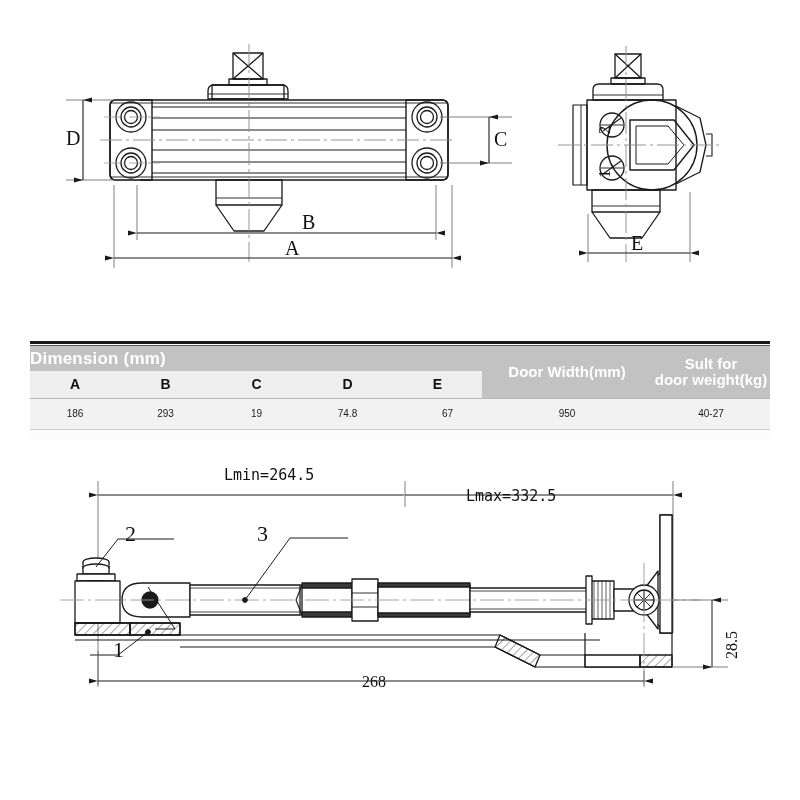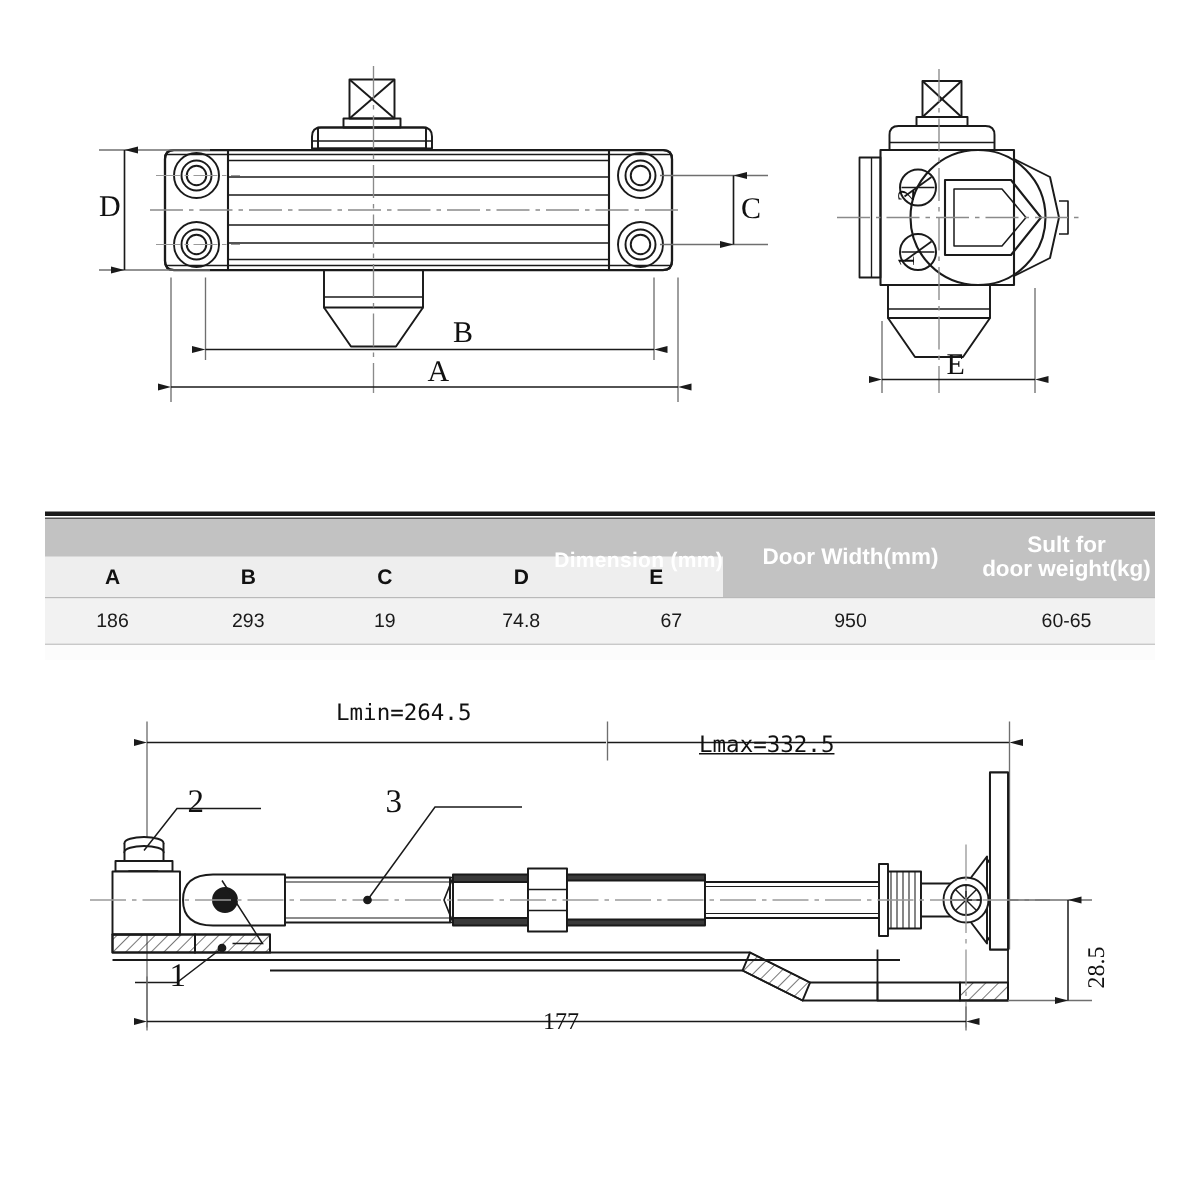--- a/index.html
+++ b/index.html
@@ -60,27 +60,27 @@
   }
   .hdr-light {
     position: absolute;
     left: 0; top: 30px;
     width: 452px;
     height: 27px;
     background: #eeeeee;
   }
   .dim-group-label {
     position: absolute;
-    left: 0; top: 20px;
+    left: 0; top: 5px;
     width: 452px;
     height: 25px;
     line-height: 25px;
-    text-align: right;
+    text-align: left;
     color: #ffffff;
-    font-size: 14px;
+    font-size: 17px;
     font-weight: bold;
     letter-spacing: 0.2px;
   }
   .col-letter {
     position: absolute;
     top: 30px;
     height: 27px;
     line-height: 27px;
     text-align: center;
     color: #111111;
@@ -114,21 +114,21 @@
     width: 740px;
     height: 30px;
     background: #f2f2f2;
   }
   .data-cell {
     position: absolute;
     top: 58px;
     height: 30px;
     line-height: 30px;
     text-align: center;
-    font-size: 13px;
+    font-size: 10px;
     color: #1a1a1a;
   }
   .row-bottom {
     position: absolute;
     left: 0; top: 88px;
     width: 740px;
     height: 1px;
     background: #c9c9c9;
   }
   .tbl-underwhite {
@@ -361,21 +361,21 @@
 
     <div class="row-sep"></div>
     <div class="data-row"></div>
 
     <div class="data-cell" style="left:0px;   width:90px;">186</div>
     <div class="data-cell" style="left:90px;  width:91px;">293</div>
     <div class="data-cell" style="left:181px; width:91px;">19</div>
     <div class="data-cell" style="left:272px; width:91px;">74.8</div>
     <div class="data-cell" style="left:373px; width:89px;">67</div>
     <div class="data-cell" style="left:452px; width:170px;text-align:center;">950</div>
-    <div class="data-cell" style="left:622px; width:118px;">60-65</div>
+    <div class="data-cell" style="left:622px; width:118px;">40-27</div>
 
     <div class="row-bottom"></div>
     <div class="tbl-underwhite"></div>
   </div>
 
   <svg class="draw-svg" style="top:455px;" width="800" height="290" viewBox="0 0 800 290">
     <defs>
       <marker id="arrL2" markerWidth="10" markerHeight="8" refX="9" refY="4" orient="auto" markerUnits="userSpaceOnUse">
         <path d="M9,4 L0,1.6 L0,6.4 Z" fill="#1a1a1a"></path>
       </marker>
@@ -516,21 +516,21 @@
     <line x1="98" y1="226" x2="644" y2="226" stroke="#1a1a1a" stroke-width="1.0" marker-start="url(#arrL2)" marker-end="url(#arrR2)"></line>
 
     <g stroke="#6f6f6f" stroke-width="0.9" fill="none">
       <line x1="672" y1="145" x2="728" y2="145"></line>
       <line x1="672" y1="212" x2="728" y2="212"></line>
     </g>
     <line x1="712" y1="145" x2="712" y2="212" stroke="#1a1a1a" stroke-width="1.0" marker-start="url(#arrU2)" marker-end="url(#arrD2)"></line>
   </svg>
 
   <div class="anno anno-mono" style="left:224px; top:466px;">Lmin=264.5</div>
-  <div class="anno anno-mono" style="left:466px; top:487px;text-decoration:underline;">Lmax=332.5</div>
-  <div class="anno anno-num" style="left:362px; top:673px;">177</div>
+  <div class="anno anno-mono" style="left:466px; top:487px;">Lmax=332.5</div>
+  <div class="anno anno-num" style="left:362px; top:673px;">268</div>
   <div class="anno anno-num rot90" style="left:723px; top:659px;">28.5</div>
 
   <div class="anno anno-serif" style="left:125px; top:521px; font-size:22px;">2</div>
   <div class="anno anno-serif" style="left:257px; top:521px; font-size:22px;">3</div>
   <div class="anno anno-serif" style="left:113px; top:637px; font-size:22px;">1</div>
 
 </div>
 
 </body></html>

